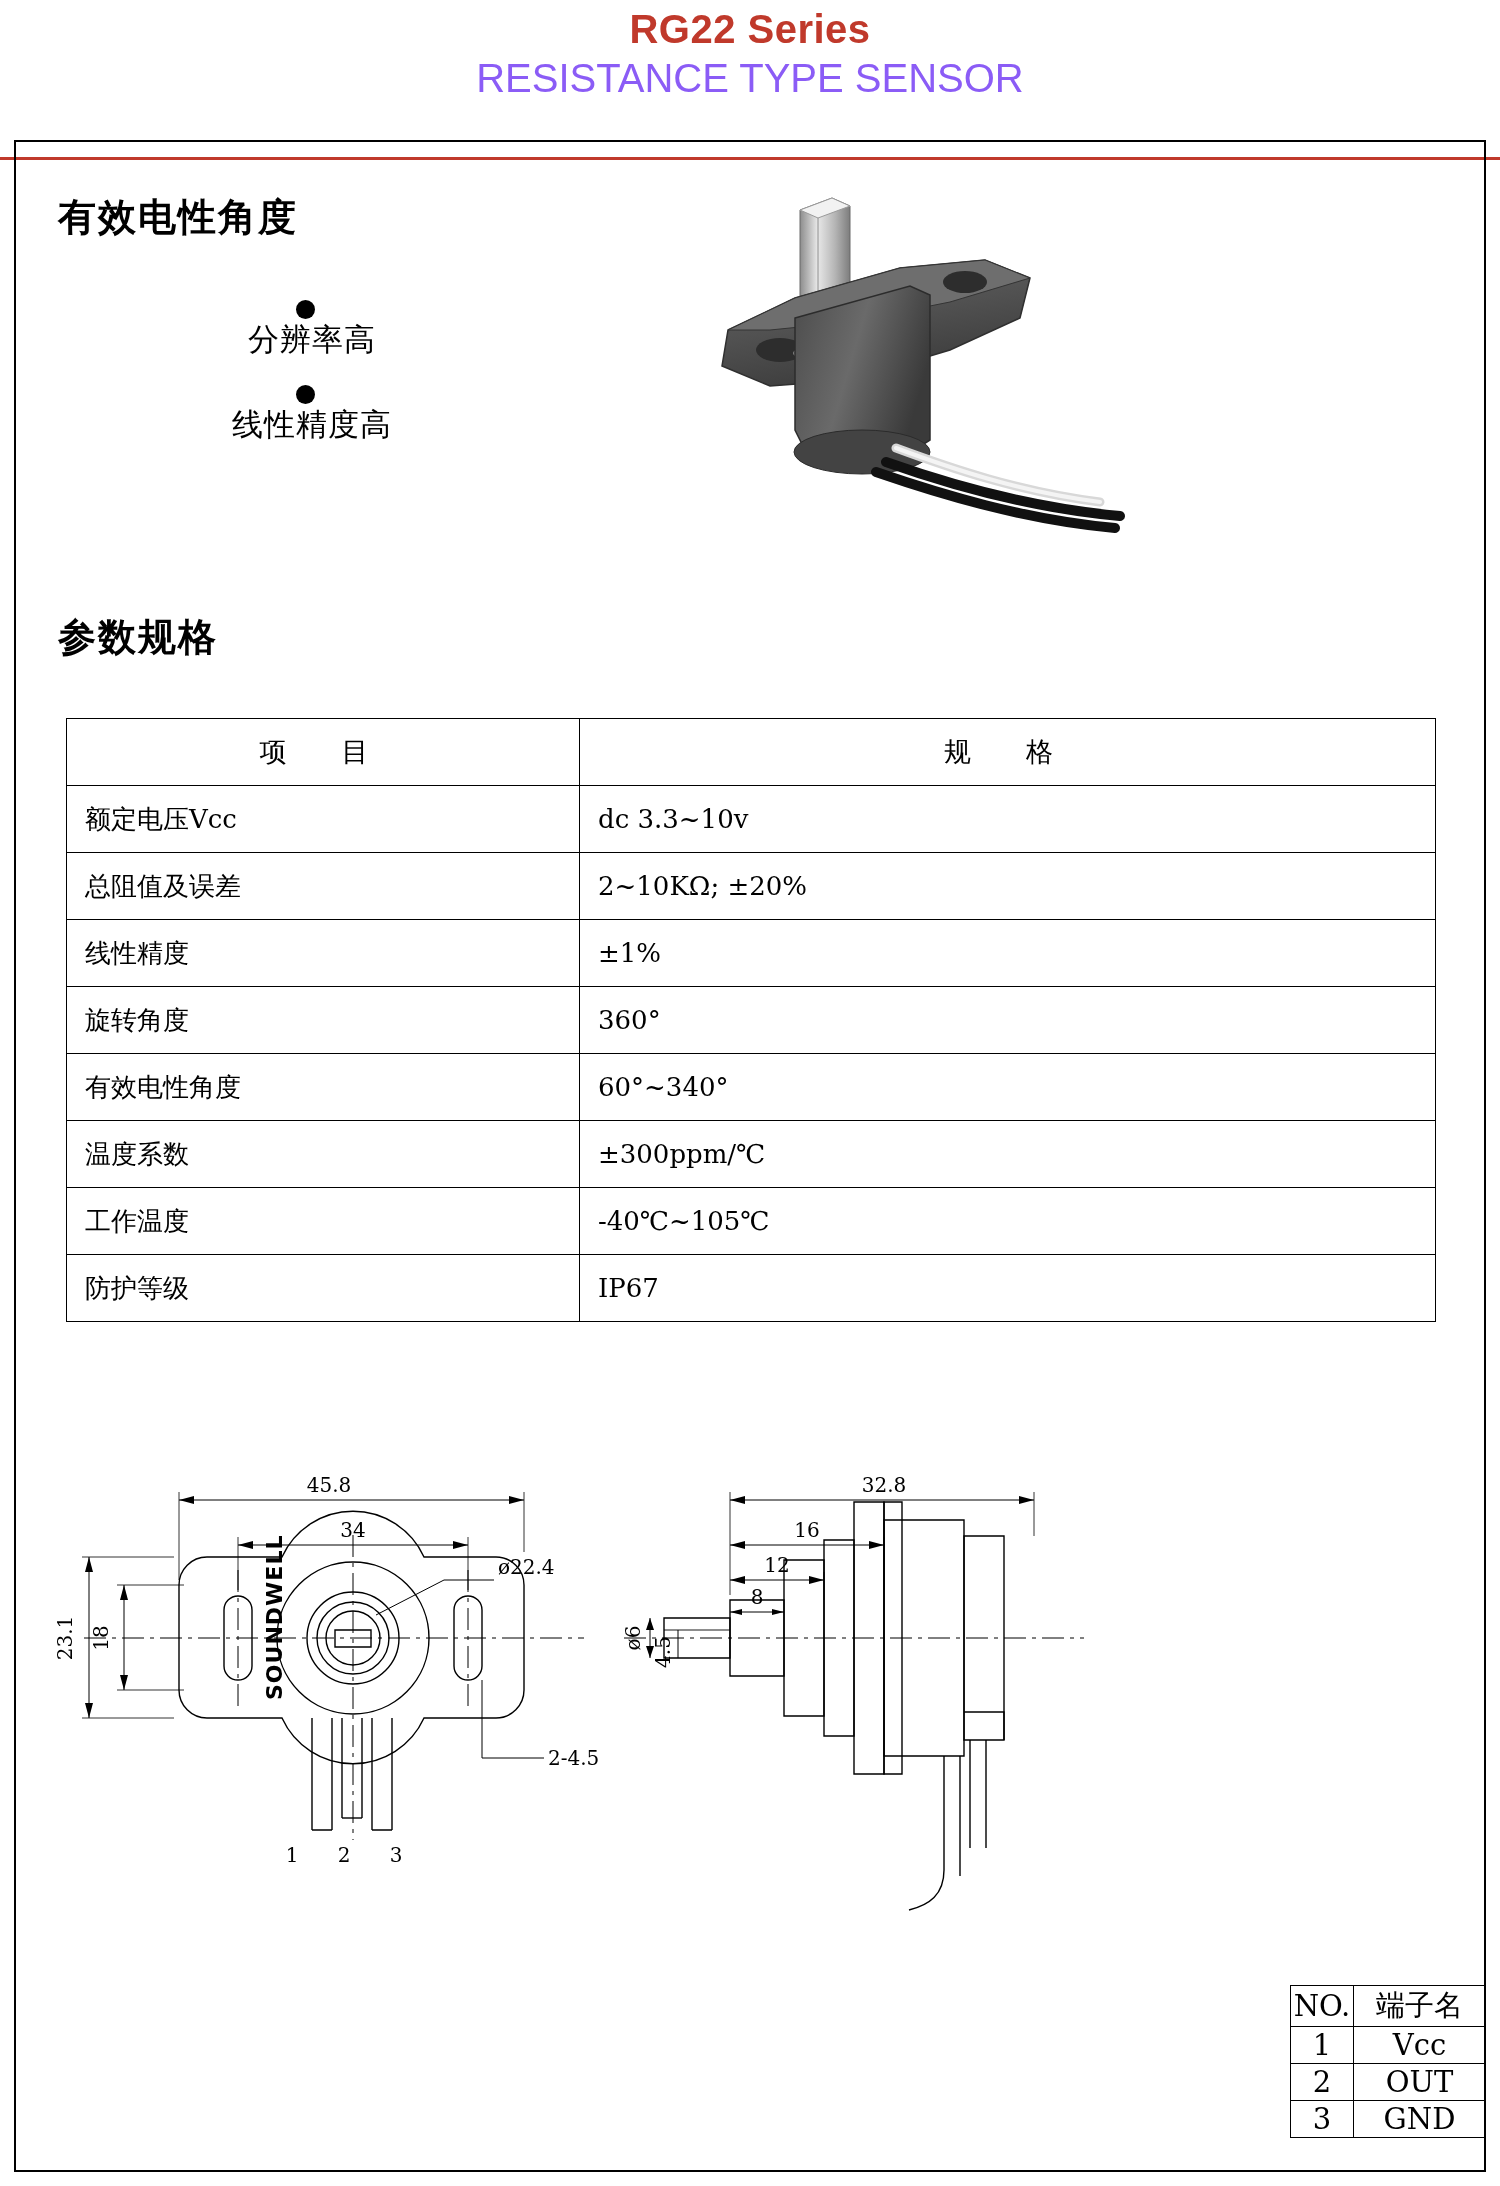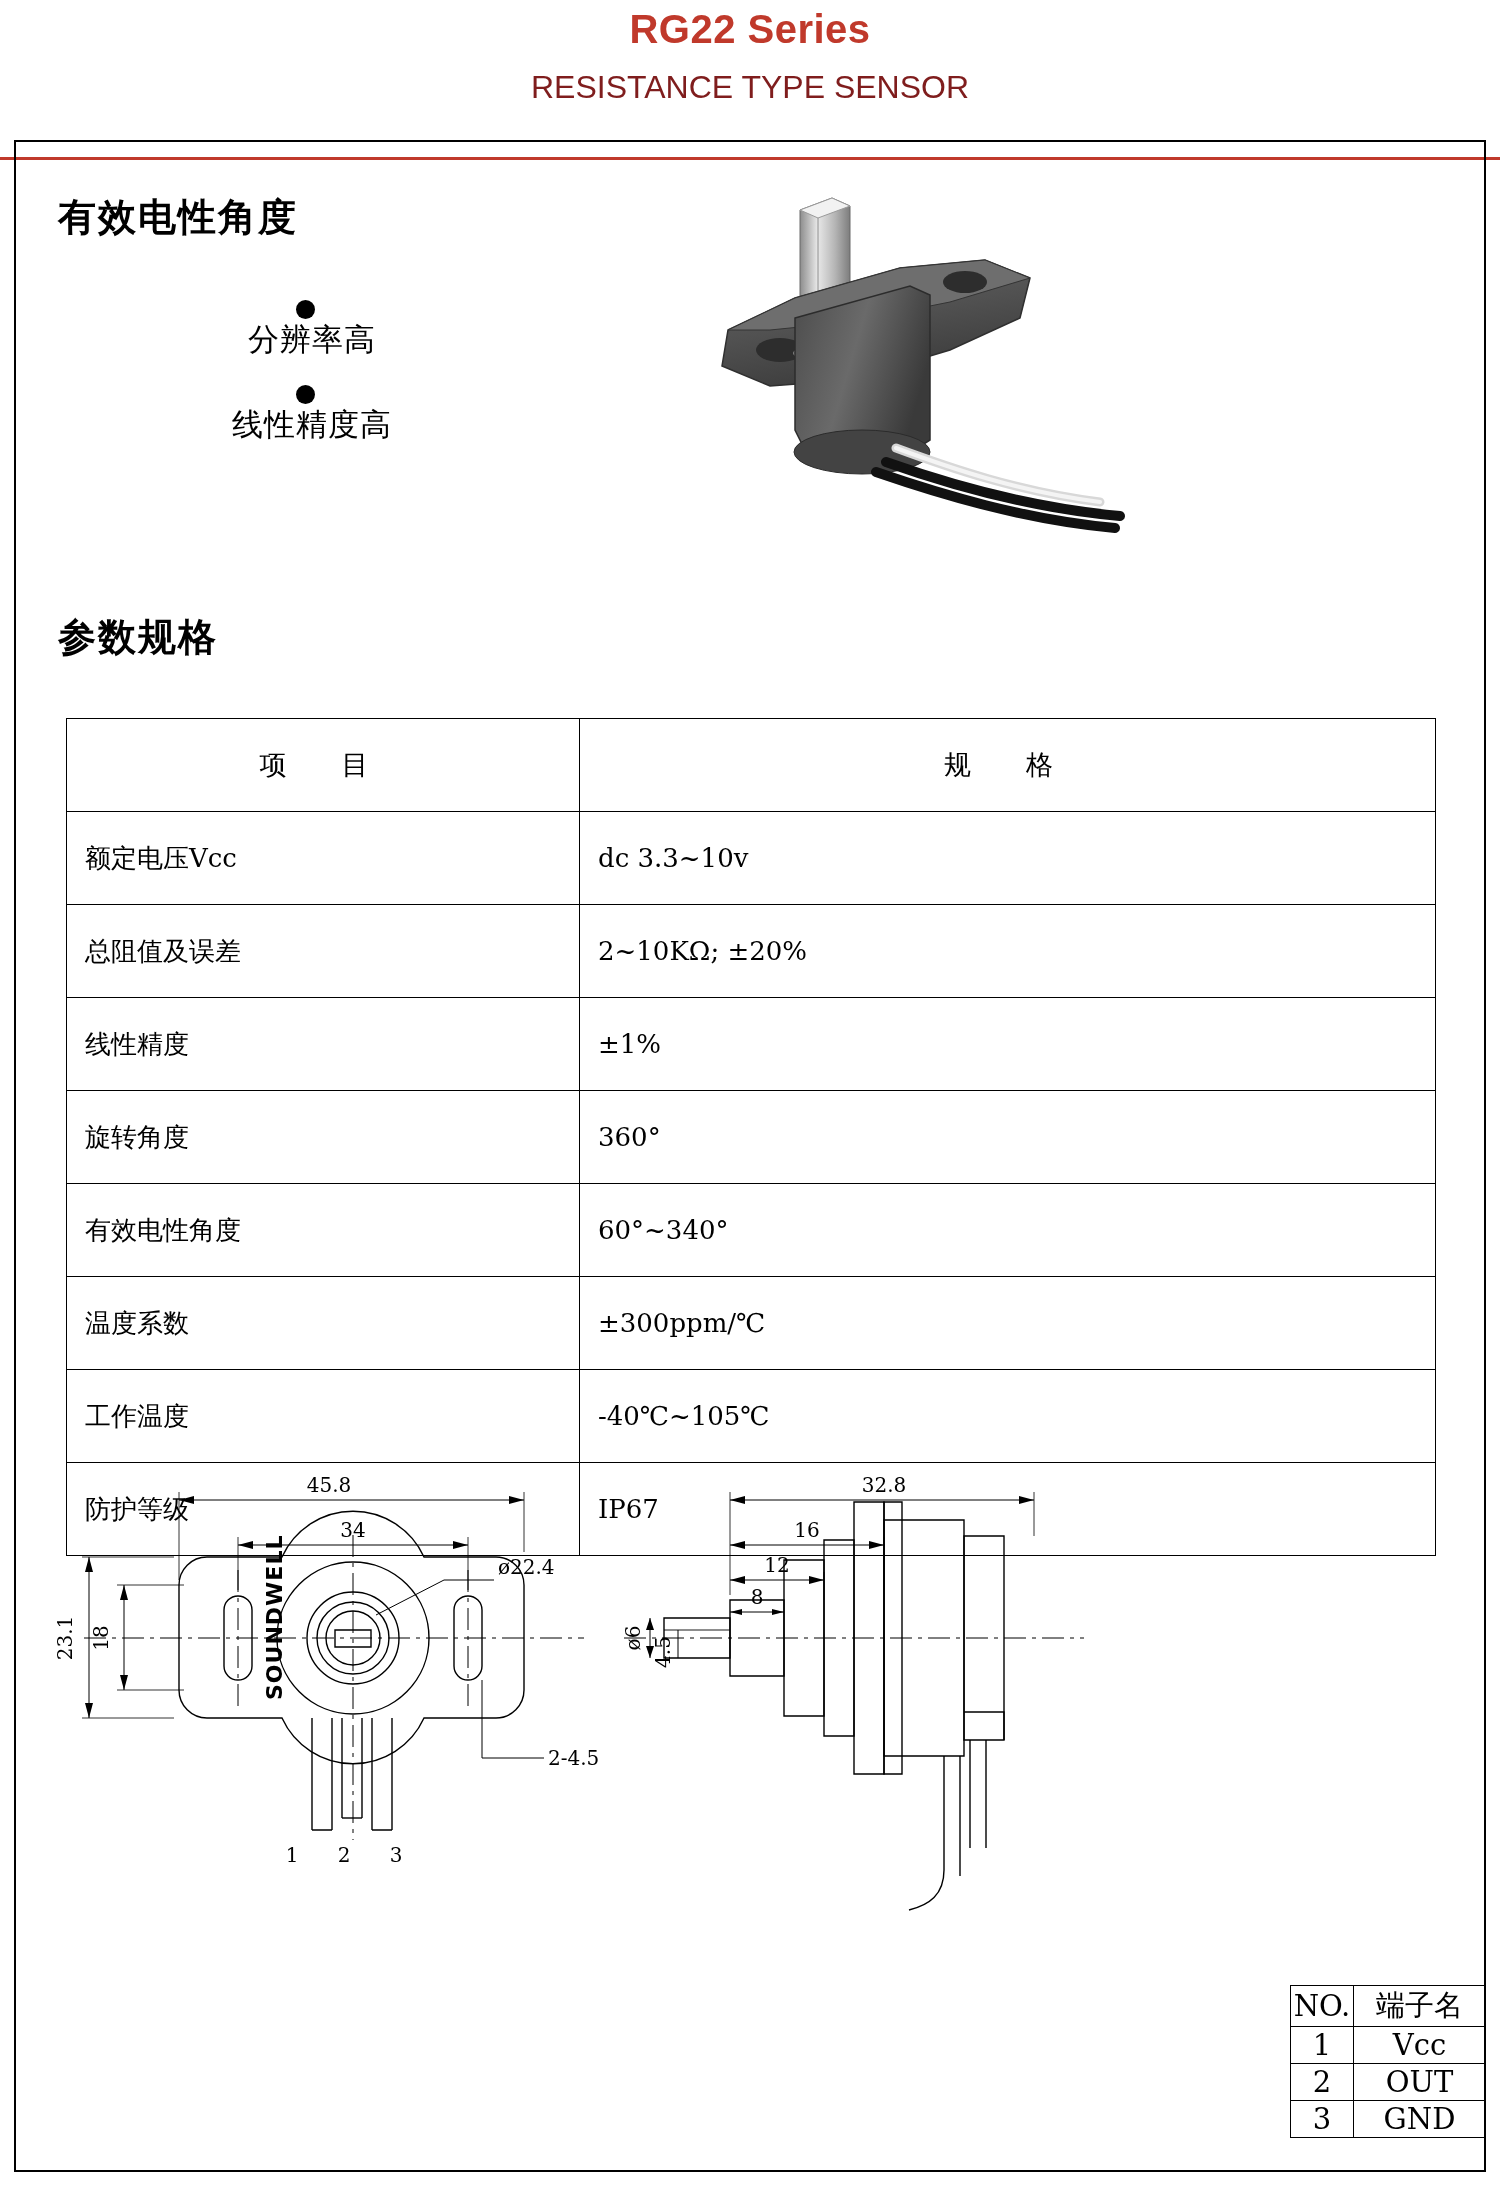--- a/index.html
+++ b/index.html
@@ -34,24 +34,24 @@
   .header-title {
     font-size: 40px;
     font-weight: bold;
     color: #c0392b;
     letter-spacing: 0.5px;
     margin-top: 6px;
     line-height: 1.15;
     font-family: "Liberation Sans", sans-serif;
   }
   .header-sub {
-    font-size: 32px;
-    color: #7f1d1d;
+    font-size: 40px;
+    color: #8b5cf6;
     line-height: 1.2;
-    margin-top: 16px;
+    margin-top: 2px;
     font-family: "Liberation Sans", sans-serif;
   }
   
   .frame {
     position: absolute;
     left: 14px;
     top: 140px;
     width: 1472px;
     height: 2032px;
     border: 2px solid #000;
@@ -108,21 +108,21 @@
     top: 718px;
     width: 1370px;
     border-collapse: collapse;
     table-layout: fixed;
   }
   .spec-table td {
     border: 1.5px solid #000;
     height: 66px;
     font-size: 26px;
     font-family: "DejaVu Serif", serif;
-    padding: 13px 18px;
+    padding: 0 18px;
     vertical-align: middle;
   }
   .spec-table .col-item { width: 480px; }
   .spec-table .hdr {
     text-align: center;
     font-size: 27px;
     letter-spacing: 14px;
     padding-left: 14px;
   }
   

